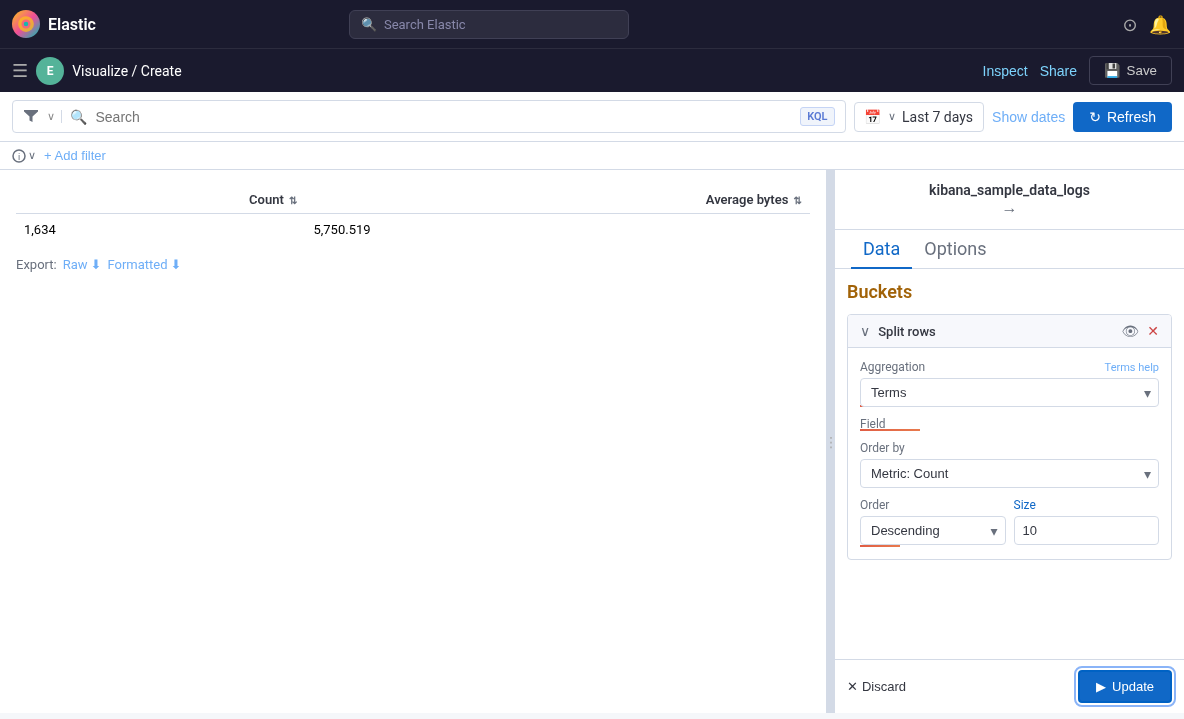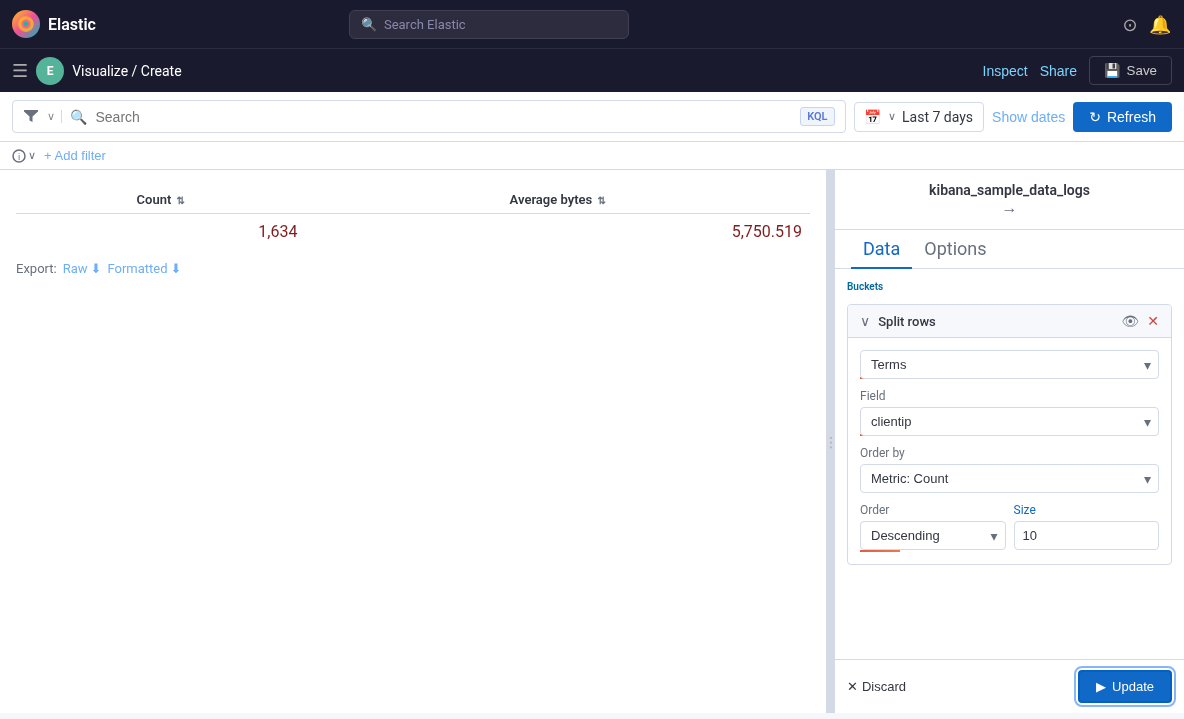--- a/index.html
+++ b/index.html
@@ -140,34 +140,33 @@
     
     .left-panel {
       flex: 1;
       background: white;
       padding: 16px;
       overflow-y: auto;
       border-right: 2px solid #d3dae6;
     }
     .data-table { width: 100%; border-collapse: collapse; }
     .data-table th {
-      text-align: center;
+      text-align: right;
       font-weight: 600;
       color: #343741;
       font-size: 13px;
       padding: 6px 8px;
       border-bottom: 1px solid #d3dae6;
       cursor: pointer;
     }
     .data-table th .sort-icon { color: #69707d; font-size: 10px; margin-left: 2px; }
     .data-table td {
       padding: 8px 8px;
-      font-size: 16px;
-      color: #7f1d1d;
-      text-align: right;
+      font-size: 13px;
+      color: #000000;
     }
     .export-row {
       display: flex; align-items: center; gap: 6px;
       margin-top: 12px;
       font-size: 13px; color: #69707d;
     }
     .export-link { color: #6eaef7; text-decoration: none; display: flex; align-items: center; gap: 3px; cursor: pointer; }
 
     
     .resizer {
@@ -212,21 +211,21 @@
       color: #1068c7;
       border-bottom-color: #1068c7;
     }
     .panel-body {
       flex: 1;
       overflow-y: auto;
       padding: 12px;
     }
 
     
-    .section-title { font-size: 10px; font-weight: 600; color: #0369a1; margin-bottom: 12px; }
+    .section-title { font-size: 18px; font-weight: 600; color: #a16207; margin-bottom: 12px; }
     .bucket-item {
       border: 1px solid #d3dae6;
       border-radius: 4px;
       overflow: hidden;
     }
     .bucket-header {
       background: #f7f8fc;
       padding: 8px 12px;
       display: flex; align-items: center; gap: 8px;
       border-bottom: 1px solid #d3dae6;
@@ -459,36 +458,35 @@
           <span class="bucket-header-title">Split rows</span>
           <div class="bucket-header-icons">
             <span class="bucket-header-icon">👁</span>
             <span class="bucket-header-icon close">✕</span>
           </div>
         </div>
 
         <div class="bucket-body">
 
           <div class="field-row">
+            <div class="field-label">
+              <span>Aggregation</span>
+              <span class="field-help">Terms help</span>
+            </div>
             <div class="select-wrap">
               <select class="field-select">
                 <option>Terms</option>
               </select>
             </div>
             <div class="field-underline"></div>
           </div>
 
           <div class="field-row">
             <div class="field-label">
               <span>Field</span>
-            </div>
-            <div class="select-wrap">
-              <select class="field-select">
-                <option>clientip</option>
-              </select>
             </div>
             <div class="field-underline"></div>
           </div>
 
           <div class="field-row">
             <div class="field-label">
               <span>Order by</span>
             </div>
             <div class="select-wrap">
               <select class="field-select">

